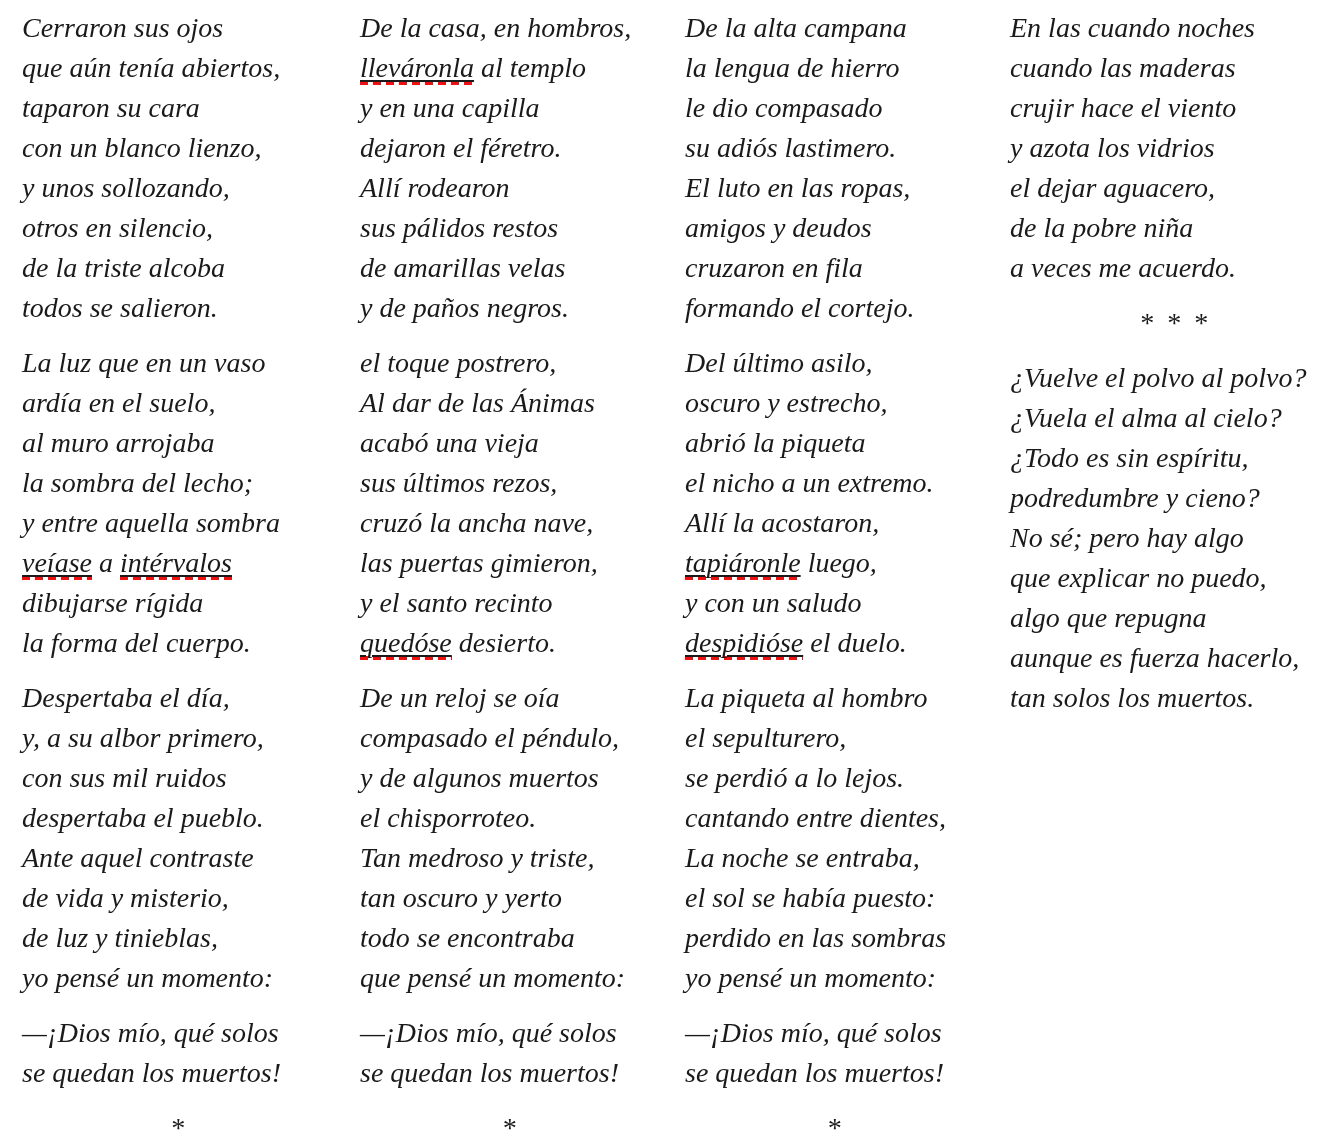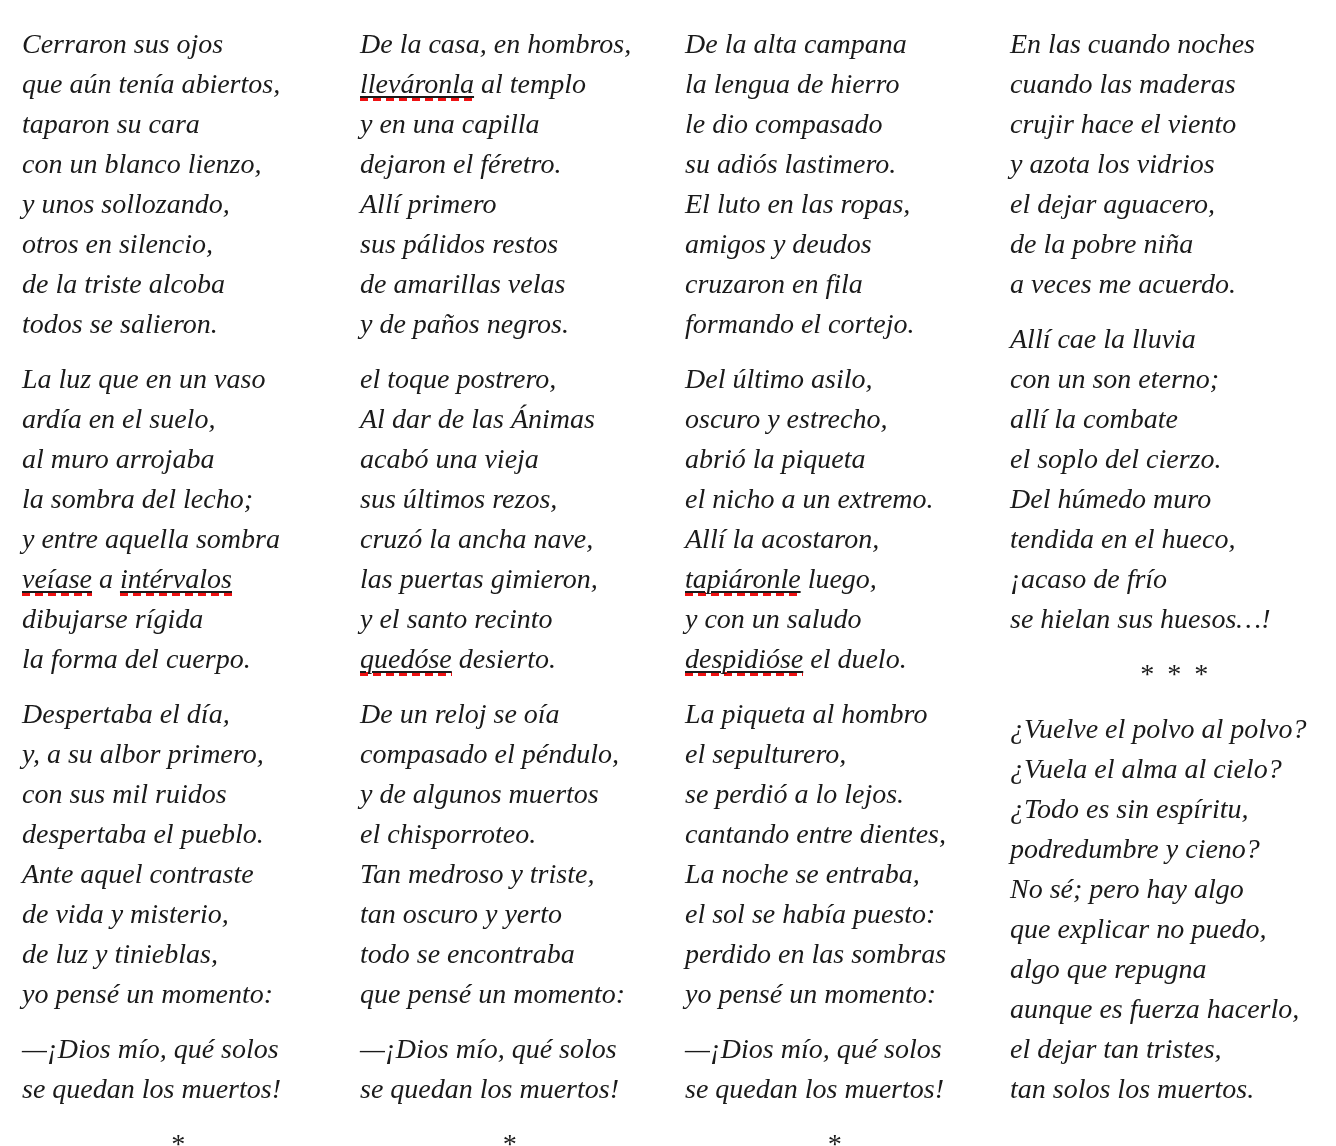--- a/index.html
+++ b/index.html
@@ -4,21 +4,21 @@
 <style>
   html, body {
     margin: 0;
     padding: 0;
     background: #ffffff;
   }
   .page {
     width: 1336px;
     height: 1146px;
     box-sizing: border-box;
-    padding: 24px 0 0 22px;
+    padding: 8px 0 0 22px;
     background: #ffffff;
     font-family: "Liberation Serif", "DejaVu Serif", serif;
     font-style: italic;
     font-size: 28px;
     color: #1a1a1a;
     display: grid;
     grid-template-columns: 338px 325px 325px 326px;
     align-content: start;
     overflow: hidden;
   }
@@ -89,21 +89,21 @@
     </div>
     <div class="colfoot">*</div>
   </div>
 
   <div class="col">
     <div class="stanza">
       <div class="line">De la casa, en hombros,</div>
       <div class="line"><span class="sic">lleváronla</span><span> al templo</span></div>
       <div class="line">y en una capilla</div>
       <div class="line">dejaron el féretro.</div>
-      <div class="line">Allí primero</div>
+      <div class="line">Allí rodearon</div>
       <div class="line">sus pálidos restos</div>
       <div class="line">de amarillas velas</div>
       <div class="line">y de paños negros.</div>
     </div>
     <div class="stanza">
       <div class="line">el toque postrero,</div>
       <div class="line">Al dar de las Ánimas</div>
       <div class="line">acabó una vieja</div>
       <div class="line">sus últimos rezos,</div>
       <div class="line">cruzó la ancha nave,</div>
@@ -169,38 +169,27 @@
   <div class="col">
     <div class="stanza">
       <div class="line">En las cuando noches</div>
       <div class="line">cuando las maderas</div>
       <div class="line">crujir hace el viento</div>
       <div class="line">y azota los vidrios</div>
       <div class="line">el dejar aguacero,</div>
       <div class="line">de la pobre niña</div>
       <div class="line">a veces me acuerdo.</div>
     </div>
-    <div class="stanza">
-      <div class="line">Allí cae la lluvia</div>
-      <div class="line">con un son eterno;</div>
-      <div class="line">allí la combate</div>
-      <div class="line">el soplo del cierzo.</div>
-      <div class="line">Del húmedo muro</div>
-      <div class="line">tendida en el hueco,</div>
-      <div class="line">¡acaso de frío</div>
-      <div class="line">se hielan sus huesos…!</div>
-    </div>
     <div class="separator">* * *</div>
     <div class="stanza">
       <div class="line">¿Vuelve el polvo al polvo?</div>
       <div class="line">¿Vuela el alma al cielo?</div>
       <div class="line">¿Todo es sin espíritu,</div>
       <div class="line">podredumbre y cieno?</div>
       <div class="line">No sé; pero hay algo</div>
       <div class="line">que explicar no puedo,</div>
       <div class="line">algo que repugna</div>
       <div class="line">aunque es fuerza hacerlo,</div>
-      <div class="line">el dejar tan tristes,</div>
       <div class="line">tan solos los muertos.</div>
     </div>
   </div>
 
 </div>
 
 </body></html>

